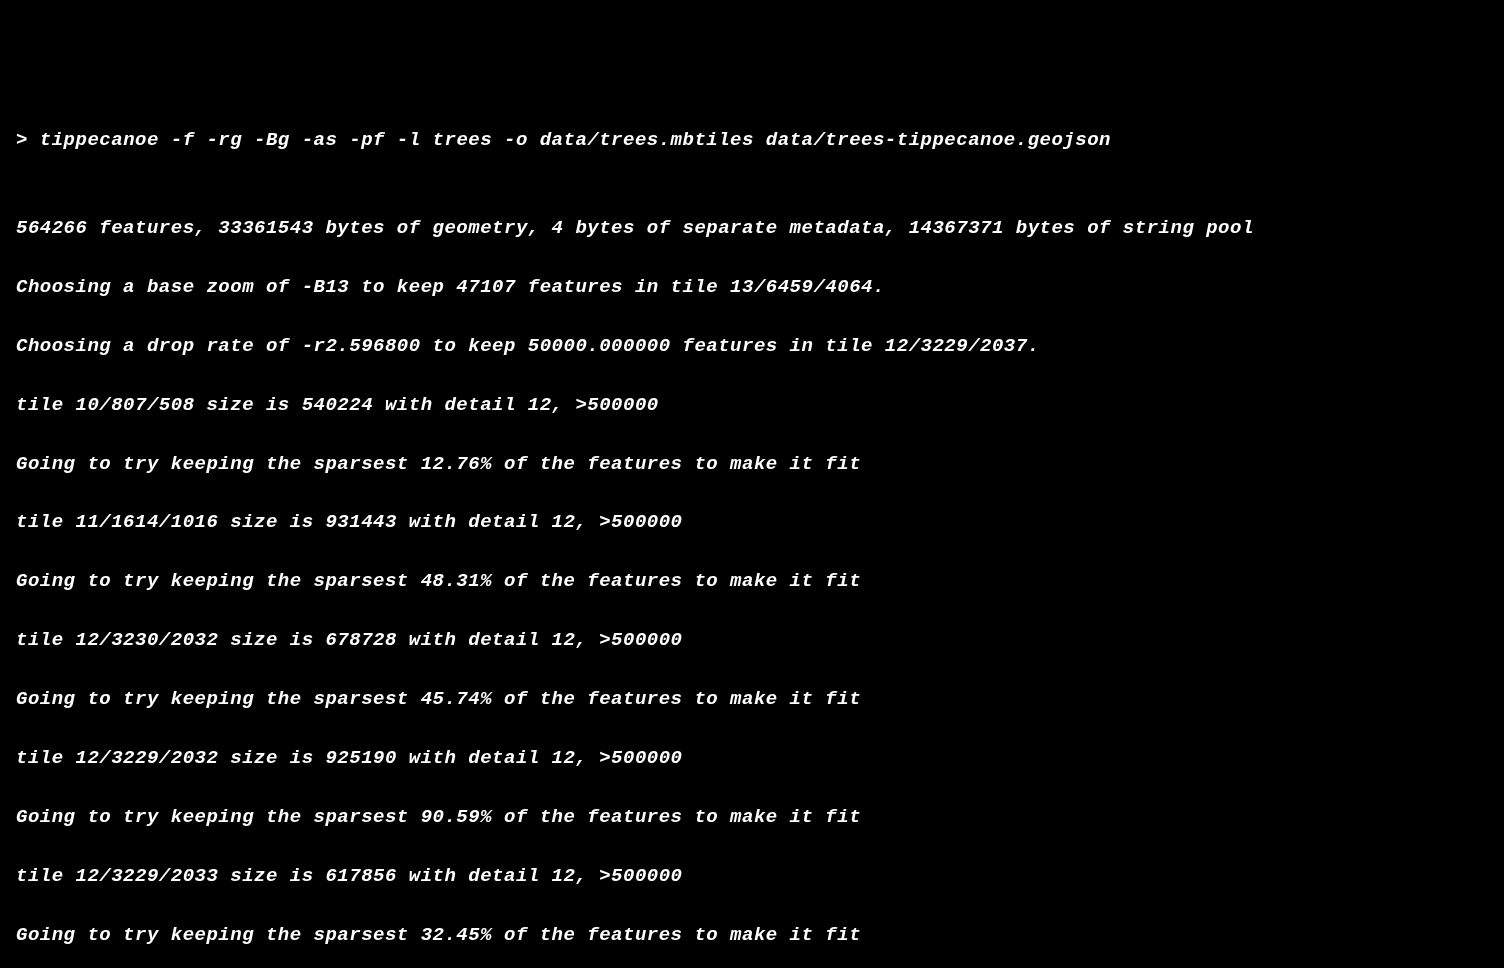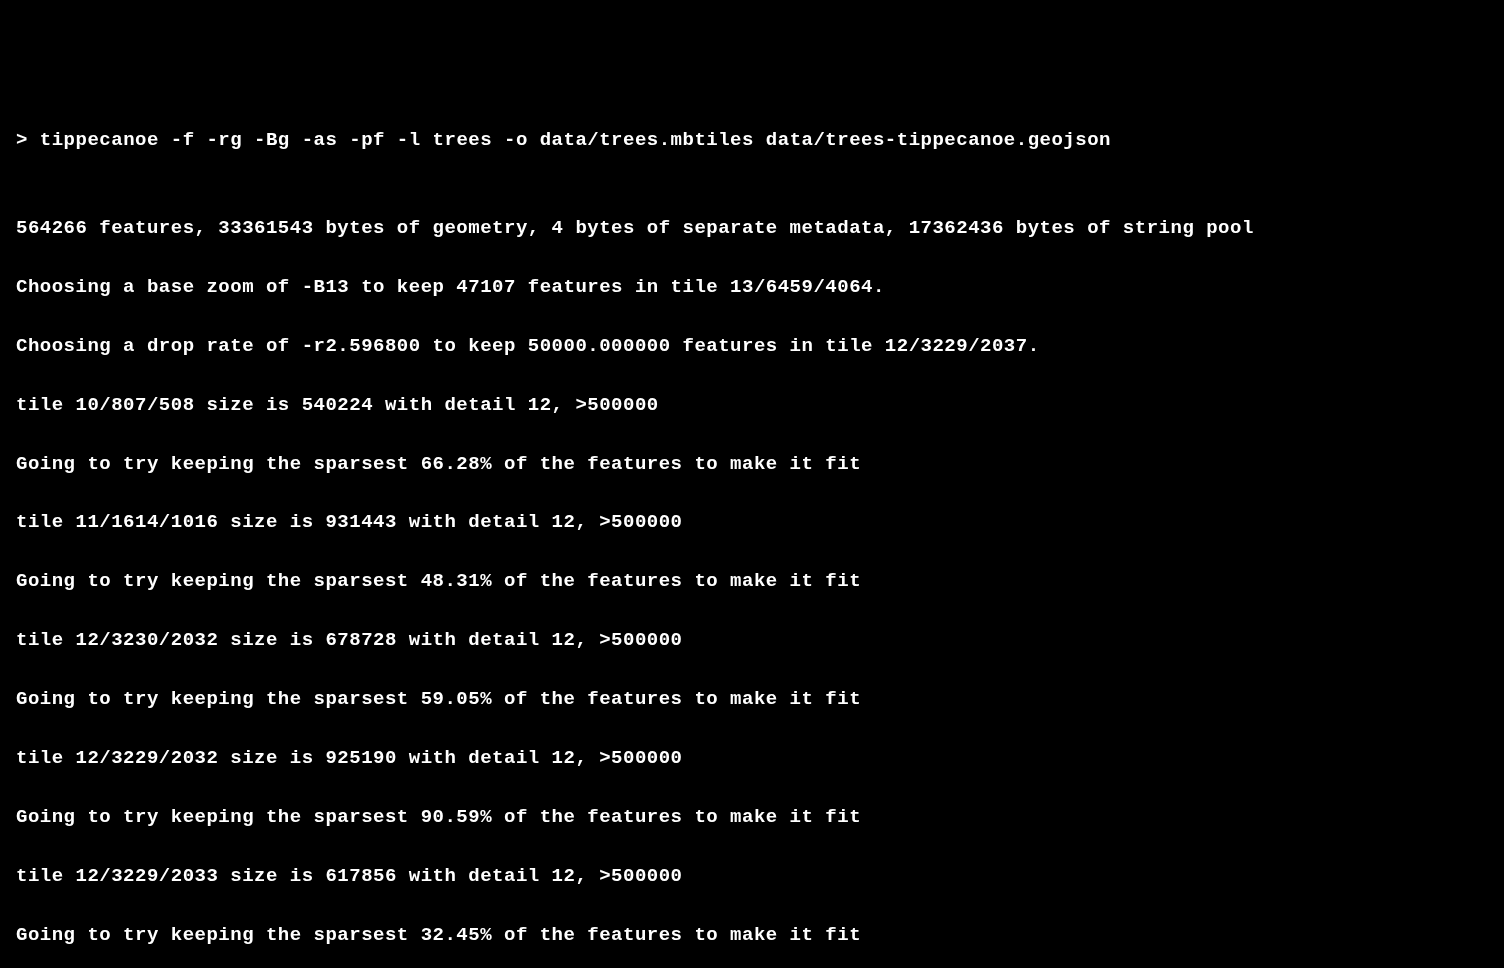--- a/index.html
+++ b/index.html
@@ -1,18 +1,19 @@
 <!DOCTYPE html>
 <html><head>
   <meta charset="utf-8">
   <style>
     * {
       margin: 0;
       padding: 0;
       box-sizing: border-box;
+      font-style: italic;
     }
     body {
       background-color: #000000;
       color: #ffffff;
       font-family: 'Menlo', 'Monaco', 'Consolas', 'Courier New', monospace;
       font-size: 19px;
       line-height: 1.55;
       padding: 8px 16px;
       font-weight: bold;
       white-space: pre;
@@ -22,29 +23,29 @@
       white-space: pre;
     }
   </style>
 </head>
 <body>
 
 
 
 <div class="terminal-line"><span>&gt; </span><span>tippecanoe -f -rg -Bg -as -pf -l trees -o data/trees.mbtiles data/trees-tippecanoe.geojson</span></div>
 <div class="terminal-line"></div>
-<div class="terminal-line">564266 features, 33361543 bytes of geometry, 4 bytes of separate metadata, 17362436 bytes of string pool</div>
+<div class="terminal-line">564266 features, 33361543 bytes of geometry, 4 bytes of separate metadata, 14367371 bytes of string pool</div>
 <div class="terminal-line">Choosing a base zoom of -B13 to keep 47107 features in tile 13/6459/4064.</div>
 <div class="terminal-line">Choosing a drop rate of -r2.596800 to keep 50000.000000 features in tile 12/3229/2037.</div>
 <div class="terminal-line">tile 10/807/508 size is 540224 with detail 12, &gt;500000</div>
-<div class="terminal-line">Going to try keeping the sparsest 66.28% of the features to make it fit</div>
+<div class="terminal-line">Going to try keeping the sparsest 12.76% of the features to make it fit</div>
 <div class="terminal-line">tile 11/1614/1016 size is 931443 with detail 12, &gt;500000</div>
 <div class="terminal-line">Going to try keeping the sparsest 48.31% of the features to make it fit</div>
 <div class="terminal-line">tile 12/3230/2032 size is 678728 with detail 12, &gt;500000</div>
-<div class="terminal-line">Going to try keeping the sparsest 59.05% of the features to make it fit</div>
+<div class="terminal-line">Going to try keeping the sparsest 45.74% of the features to make it fit</div>
 <div class="terminal-line">tile 12/3229/2032 size is 925190 with detail 12, &gt;500000</div>
 <div class="terminal-line">Going to try keeping the sparsest 90.59% of the features to make it fit</div>
 <div class="terminal-line">tile 12/3229/2033 size is 617856 with detail 12, &gt;500000</div>
 <div class="terminal-line">Going to try keeping the sparsest 32.45% of the features to make it fit</div>
 
 
 
 
 
 

